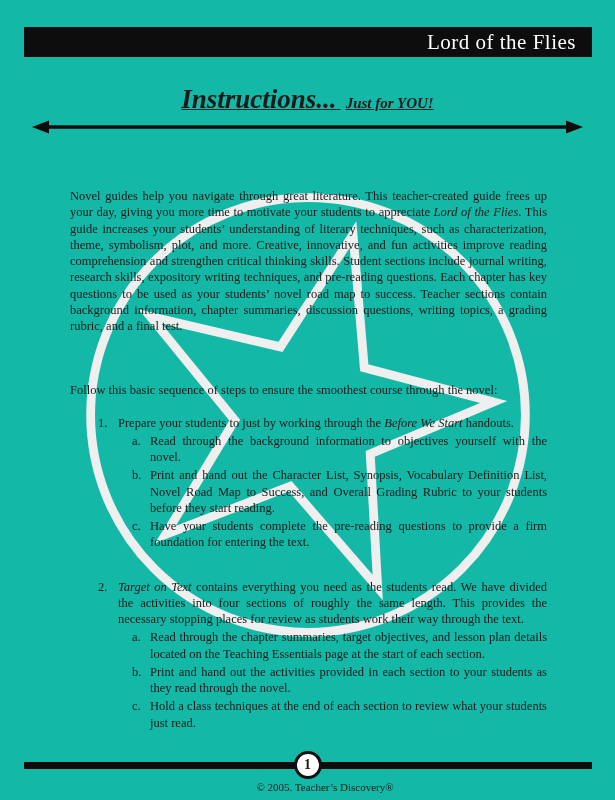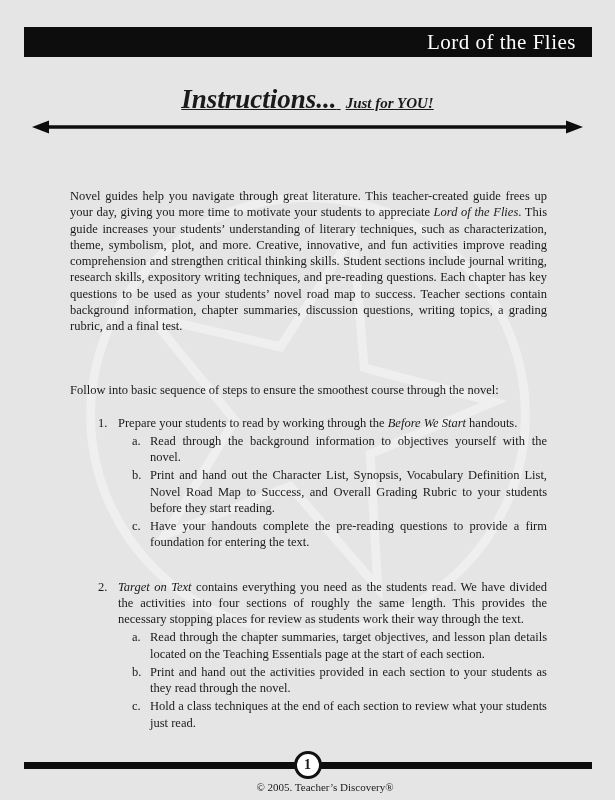--- a/index.html
+++ b/index.html
@@ -5,21 +5,21 @@
   * { margin: 0; padding: 0; box-sizing: border-box; }
   html, body { background: #ffffff; }
   body {
     width: 615px; height: 800px;
     font-family: "Liberation Serif", serif;
     color: #1a1a1a;
   }
   .page {
     position: relative;
     width: 615px; height: 800px;
-    background: #e5e5e5;
+    background: #14b8a6;
     overflow: hidden;
   }
   .watermark {
     position: absolute;
     left: 50%; top: 415px;
     transform: translate(-50%, -50%);
     z-index: 0;
   }
   .header-bar {
     position: absolute;
@@ -148,40 +148,40 @@
     <polygon points="0,8 17,1.5 17,14.5" fill="#0d0d0d"></polygon>
     <polygon points="551,8 534,1.5 534,14.5" fill="#0d0d0d"></polygon>
   </svg>
 
   <div class="content">
 
 
     <p class="body-text overview-para"><span>Novel guides help you navigate through great literature. This teacher-created guide frees up your day, giving you more time to motivate your students to appreciate </span><em>Lord of the Flies</em><span>. This guide increases your students’ understanding of literary techniques, such as characterization, theme, symbolism, plot, and more. Creative, innovative, and fun activities improve reading comprehension and strengthen critical thinking skills. Student sections include journal writing, research skills, expository writing techniques, and pre-reading questions. Each chapter has key questions to be used as your students’ novel road map to success. Teacher sections contain background information, chapter summaries, discussion questions, writing topics, a grading rubric, and a final test.</span></p>
 
 
-    <p class="body-text intro-line">Follow into basic sequence of steps to ensure the smoothest course through the novel:</p>
+    <p class="body-text intro-line">Follow this basic sequence of steps to ensure the smoothest course through the novel:</p>
 
     <div class="steps">
 
       <div class="step">
         <span class="step-num">1.</span>
         <div class="step-body">
-          <span>Prepare your students to read by working through the </span><em>Before We Start</em><span> handouts.</span>
+          <span>Prepare your students to just by working through the </span><em>Before We Start</em><span> handouts.</span>
           <div class="substeps">
             <div class="substep">
               <span class="sub-label">a.</span>
               <div class="sub-text">Read through the background information to objectives yourself with the novel.</div>
             </div>
             <div class="substep">
               <span class="sub-label">b.</span>
               <div class="sub-text">Print and hand out the Character List, Synopsis, Vocabulary Definition List, Novel Road Map to Success, and Overall Grading Rubric to your students before they start reading.</div>
             </div>
             <div class="substep">
               <span class="sub-label">c.</span>
-              <div class="sub-text">Have your handouts complete the pre-reading questions to provide a firm foundation for entering the text.</div>
+              <div class="sub-text">Have your students complete the pre-reading questions to provide a firm foundation for entering the text.</div>
             </div>
           </div>
         </div>
       </div>
 
       <div class="step">
         <span class="step-num">2.</span>
         <div class="step-body">
           <span></span><em>Target on Text</em><span> contains everything you need as the students read. We have divided the activities into four sections of roughly the same length. This provides the necessary stopping places for review as students work their way through the text.</span>
           <div class="substeps">

